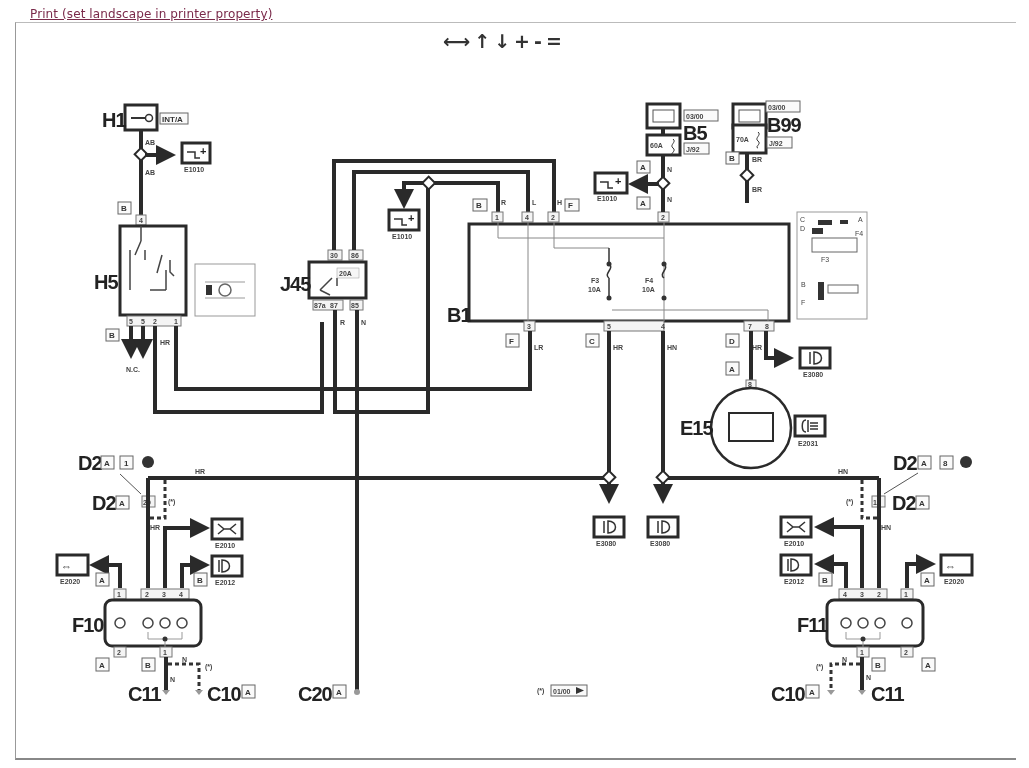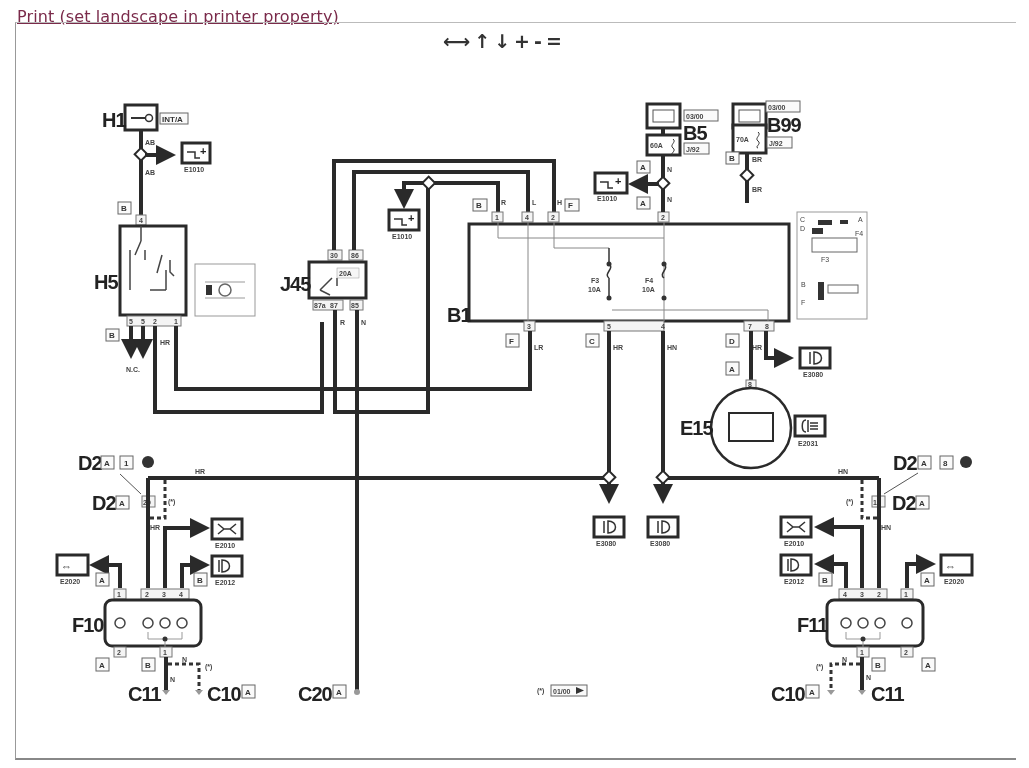--- a/index.html
+++ b/index.html
@@ -1,17 +1,17 @@
 <!DOCTYPE html>
 <html><head>
 <meta charset="utf-8">
 <style>
   html,body{margin:0;padding:0;background:#fff;}
   body{width:1029px;height:768px;position:relative;overflow:hidden;font-family:"Liberation Sans",sans-serif;}
-  #print-link{position:absolute;left:17px;top:7px;font-size:16px;color:#7a2a4a;text-decoration:underline;cursor:pointer;font-family:"DejaVu Sans",sans-serif;letter-spacing:0.1px;}
+  #print-link{position:absolute;left:30px;top:7px;font-size:12px;color:#7a2a4a;text-decoration:underline;cursor:pointer;font-family:"DejaVu Sans",sans-serif;letter-spacing:0.1px;}
   #frame{position:absolute;left:15px;top:22px;width:1000px;height:735px;border-left:1px solid #999;border-bottom:2px solid #888;border-top:1px solid #bbb;}
   #nav{position:absolute;left:443px;top:30px;font-size:19px;font-weight:bold;color:#333;font-family:"DejaVu Sans",sans-serif;display:flex;gap:4px;}
   #nav span{cursor:pointer;}
   svg{position:absolute;left:0;top:0;}
   .w{stroke:#2a2a2a;stroke-width:4;fill:none;}
   .thin{stroke:#888;stroke-width:1;fill:none;}
   .box{stroke:#2a2a2a;stroke-width:3;fill:#fff;}
   .lbl{font-family:"Liberation Sans",sans-serif;font-weight:bold;fill:#222;}
   .big{font-size:20px;letter-spacing:-1px;}
   .sm{font-size:8px;fill:#333;}

